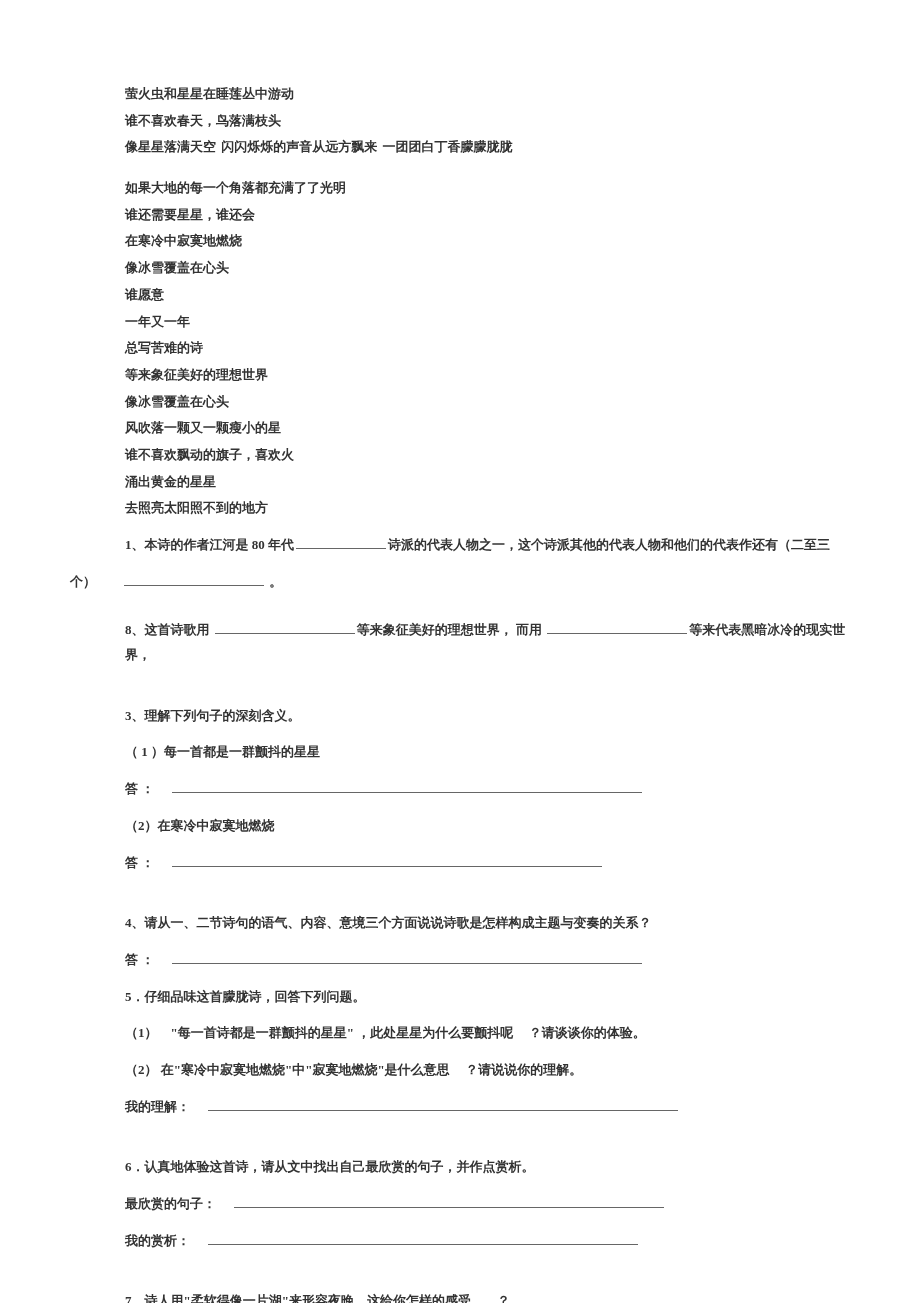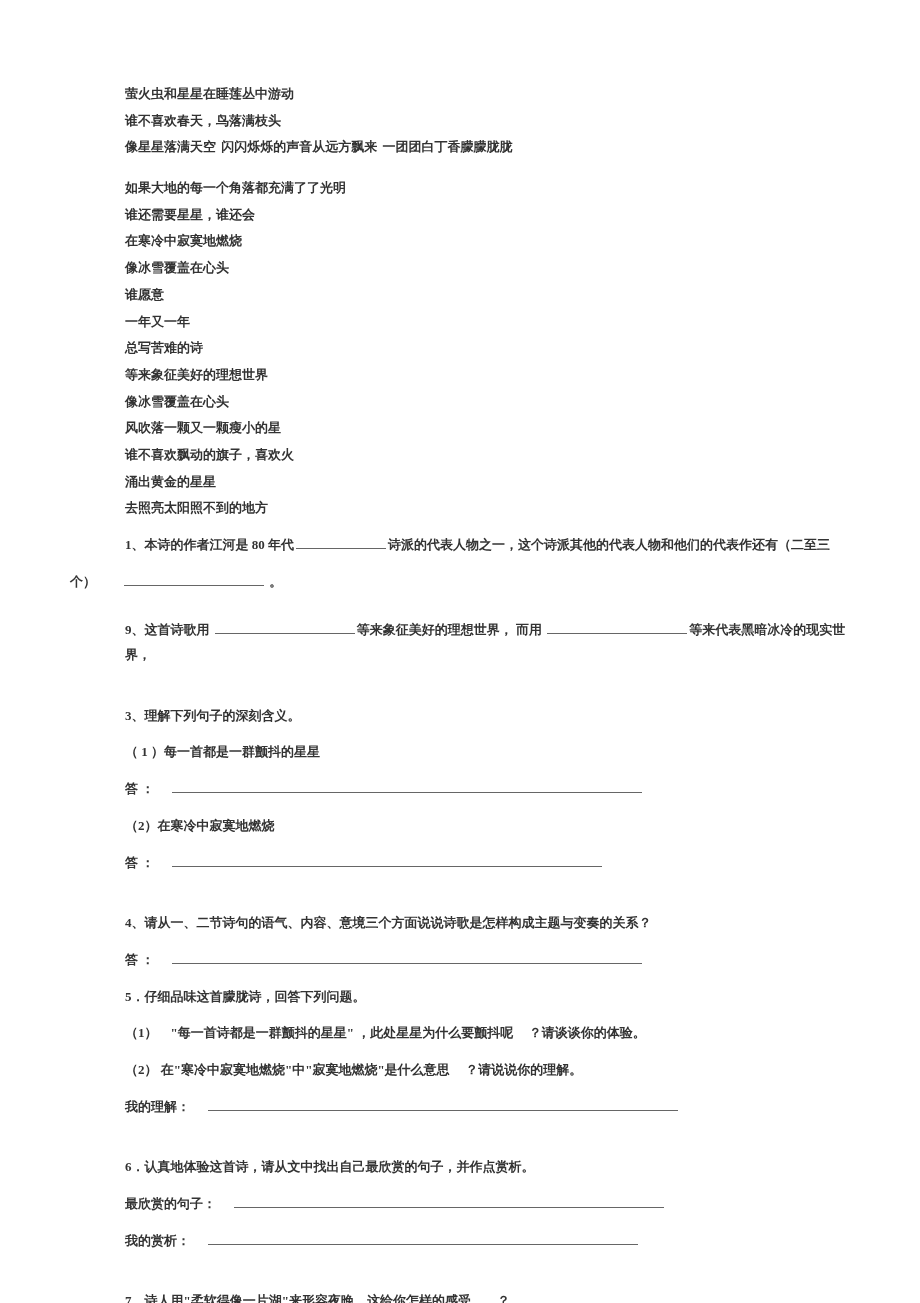--- a/index.html
+++ b/index.html
@@ -110,21 +110,21 @@
     </div>
     <div class="no-indent-wrap">
       <span>个）</span><span class="space-after"></span><span class="blank medl"></span> <span>。</span>
     </div>
   </div>
 
   <div class="stanza-gap"></div>
 
   <div>
     <div class="q">
-      <span>9、这首诗歌用</span> <span class="blank medl"></span><span>等来象征美好的理想世界， 而用</span> <span class="blank medl"></span><span>等来代表黑暗冰冷的现实世界，</span>
+      <span>8、这首诗歌用</span> <span class="blank medl"></span><span>等来象征美好的理想世界， 而用</span> <span class="blank medl"></span><span>等来代表黑暗冰冷的现实世界，</span>
     </div>
   </div>
 
   <div class="stanza-gap"></div>
 
   <div>
     <div class="q">3、理解下列句子的深刻含义。</div>
     <div class="q">（ 1 ）每一首都是一群颤抖的星星</div>
     <div class="q">
       <span>答 ：</span><span class="qmark-space"></span><span class="blank longer"></span>

